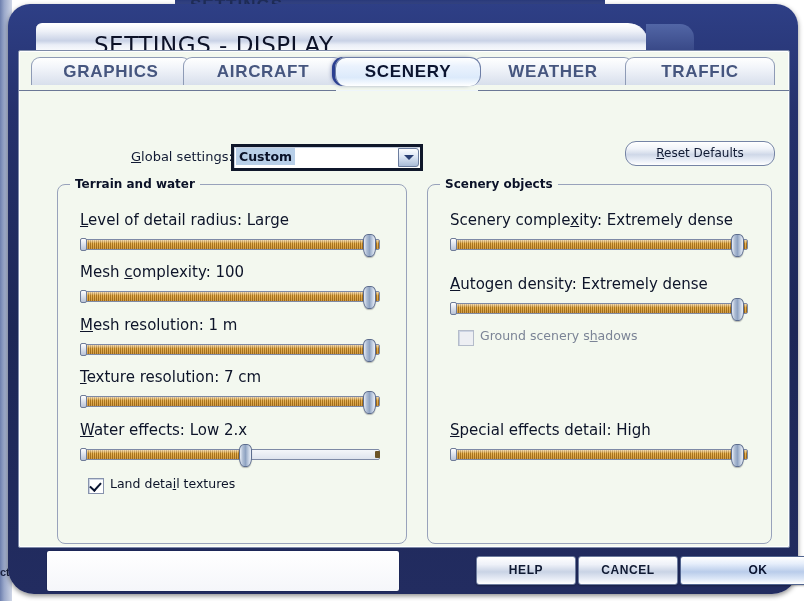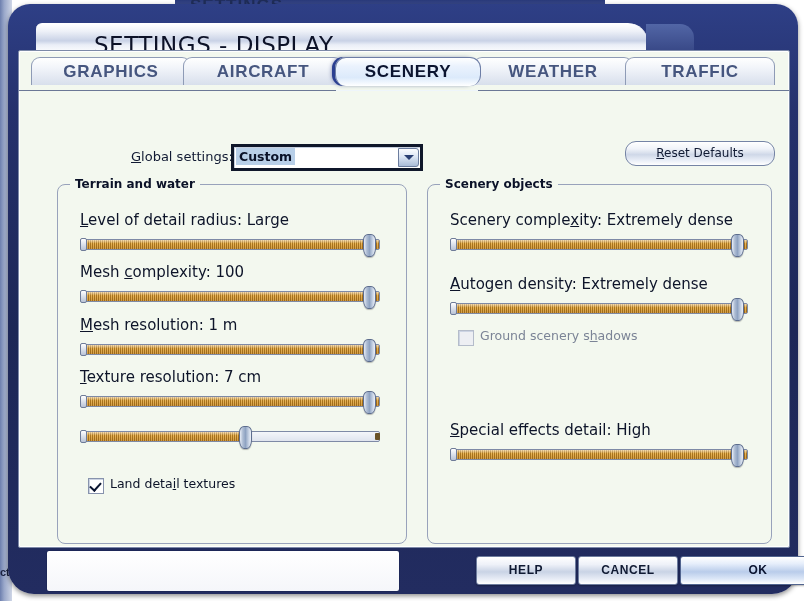--- a/index.html
+++ b/index.html
@@ -363,20 +363,21 @@
           <div class="slider">
             <div class="strack">
               <div class="sfill" style="width:100%"></div>
             </div>
             <div class="scap-l"></div>
             <div class="sthumb" style="left:283px;"></div>
           </div>
         </div>
 
         <div class="srow" style="left:22px; top:236px; width:300px;">
+          <div class="slabel"><span class="u">W</span>ater effects: Low 2.x</div>
           <div class="slider">
             <div class="strack">
               <div class="sfill" style="width:55%"></div>
             </div>
             <div class="scap-l"></div>
             <div class="scap-r"></div>
             <div class="sthumb" style="left:159px;"></div>
           </div>
         </div>
 

